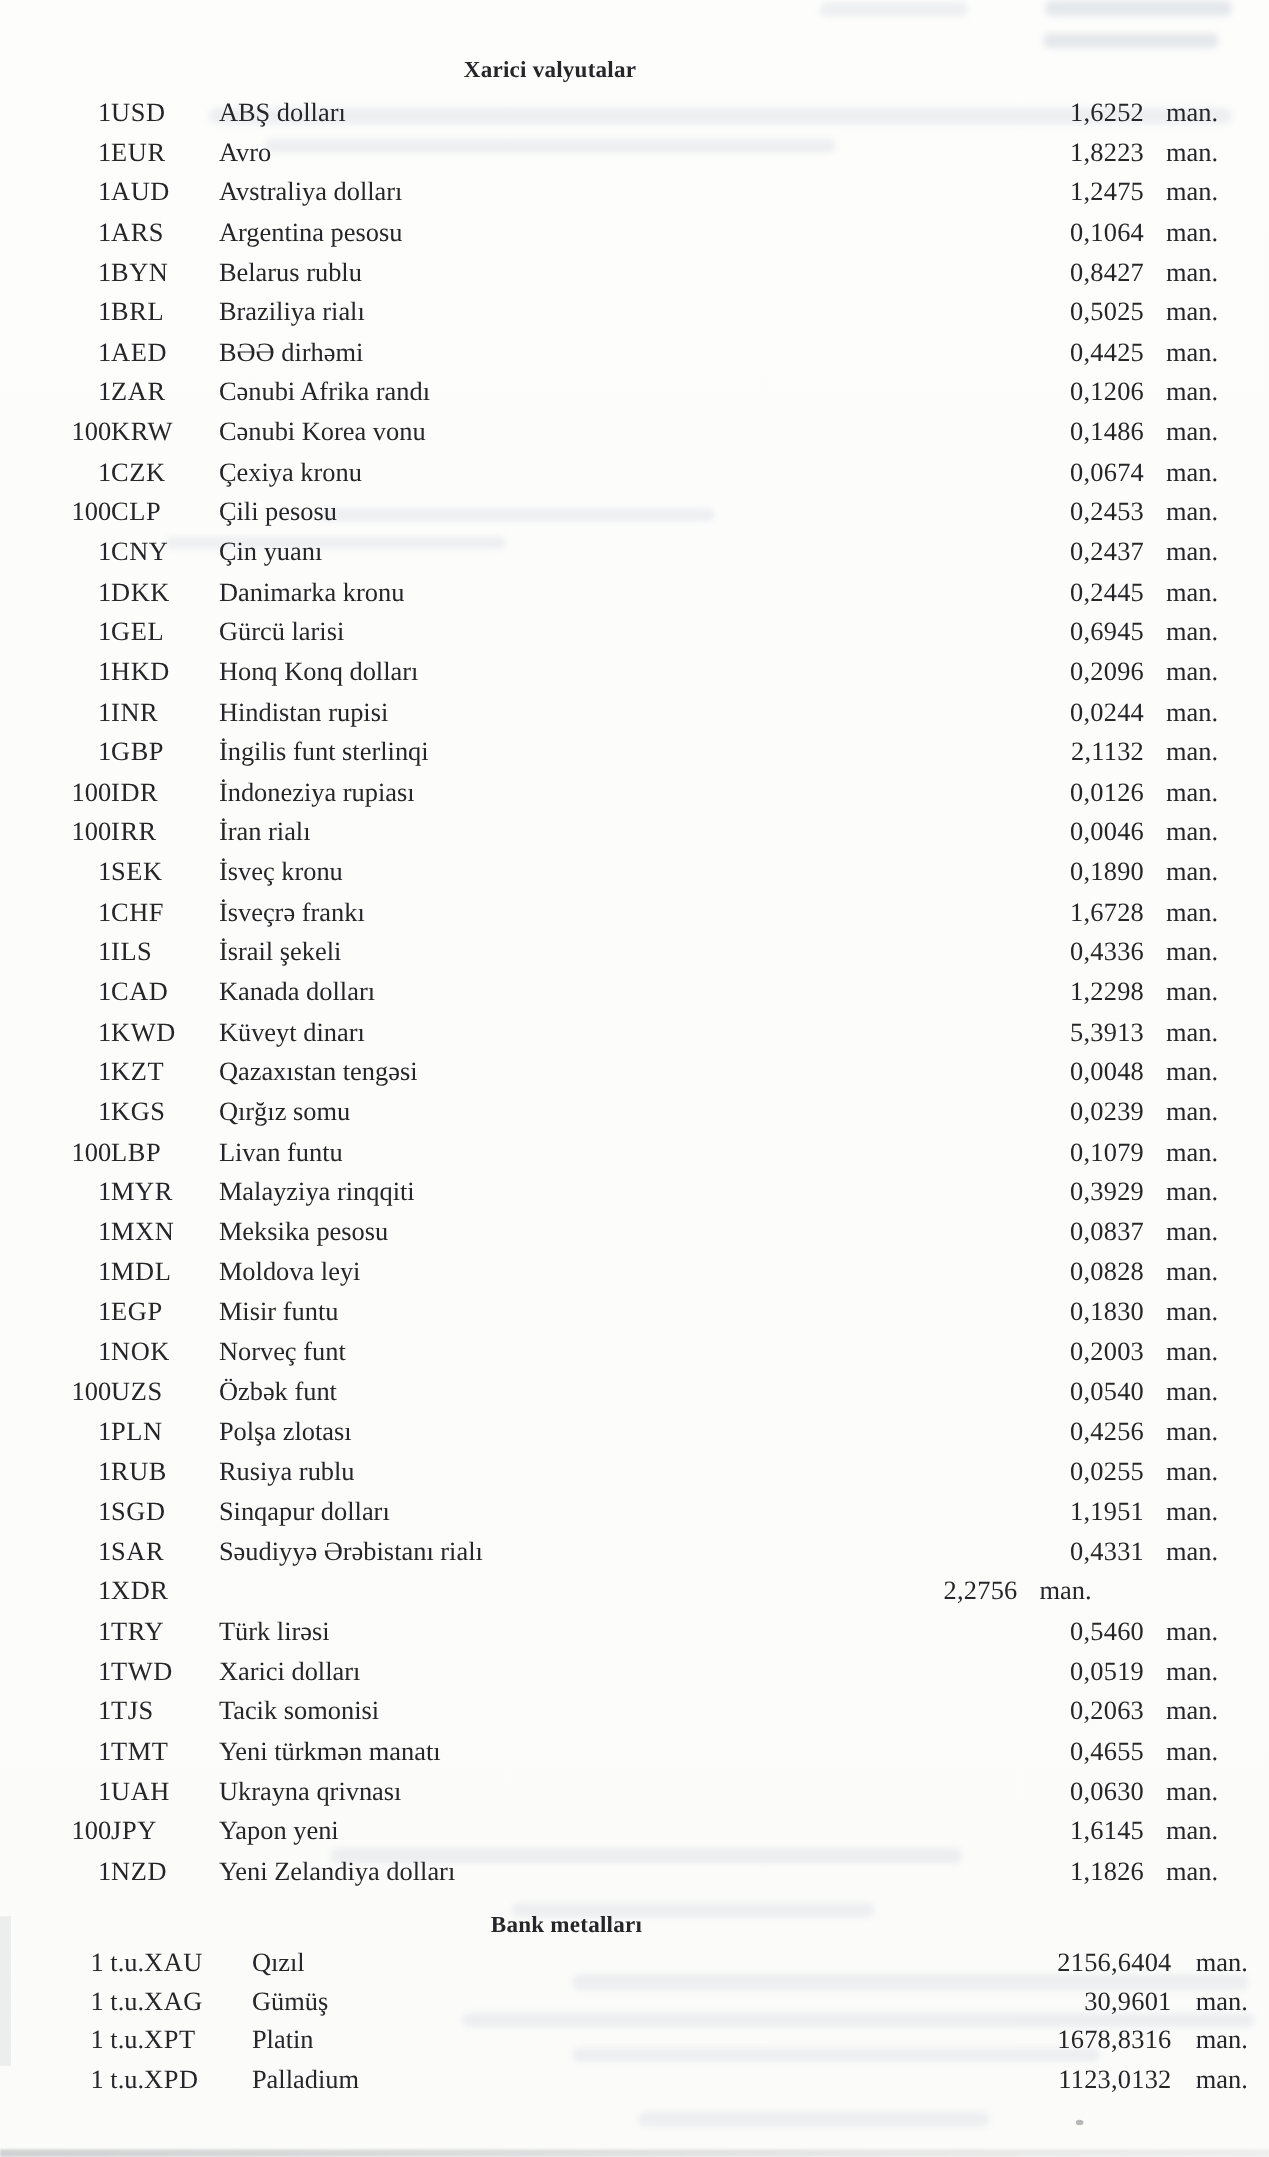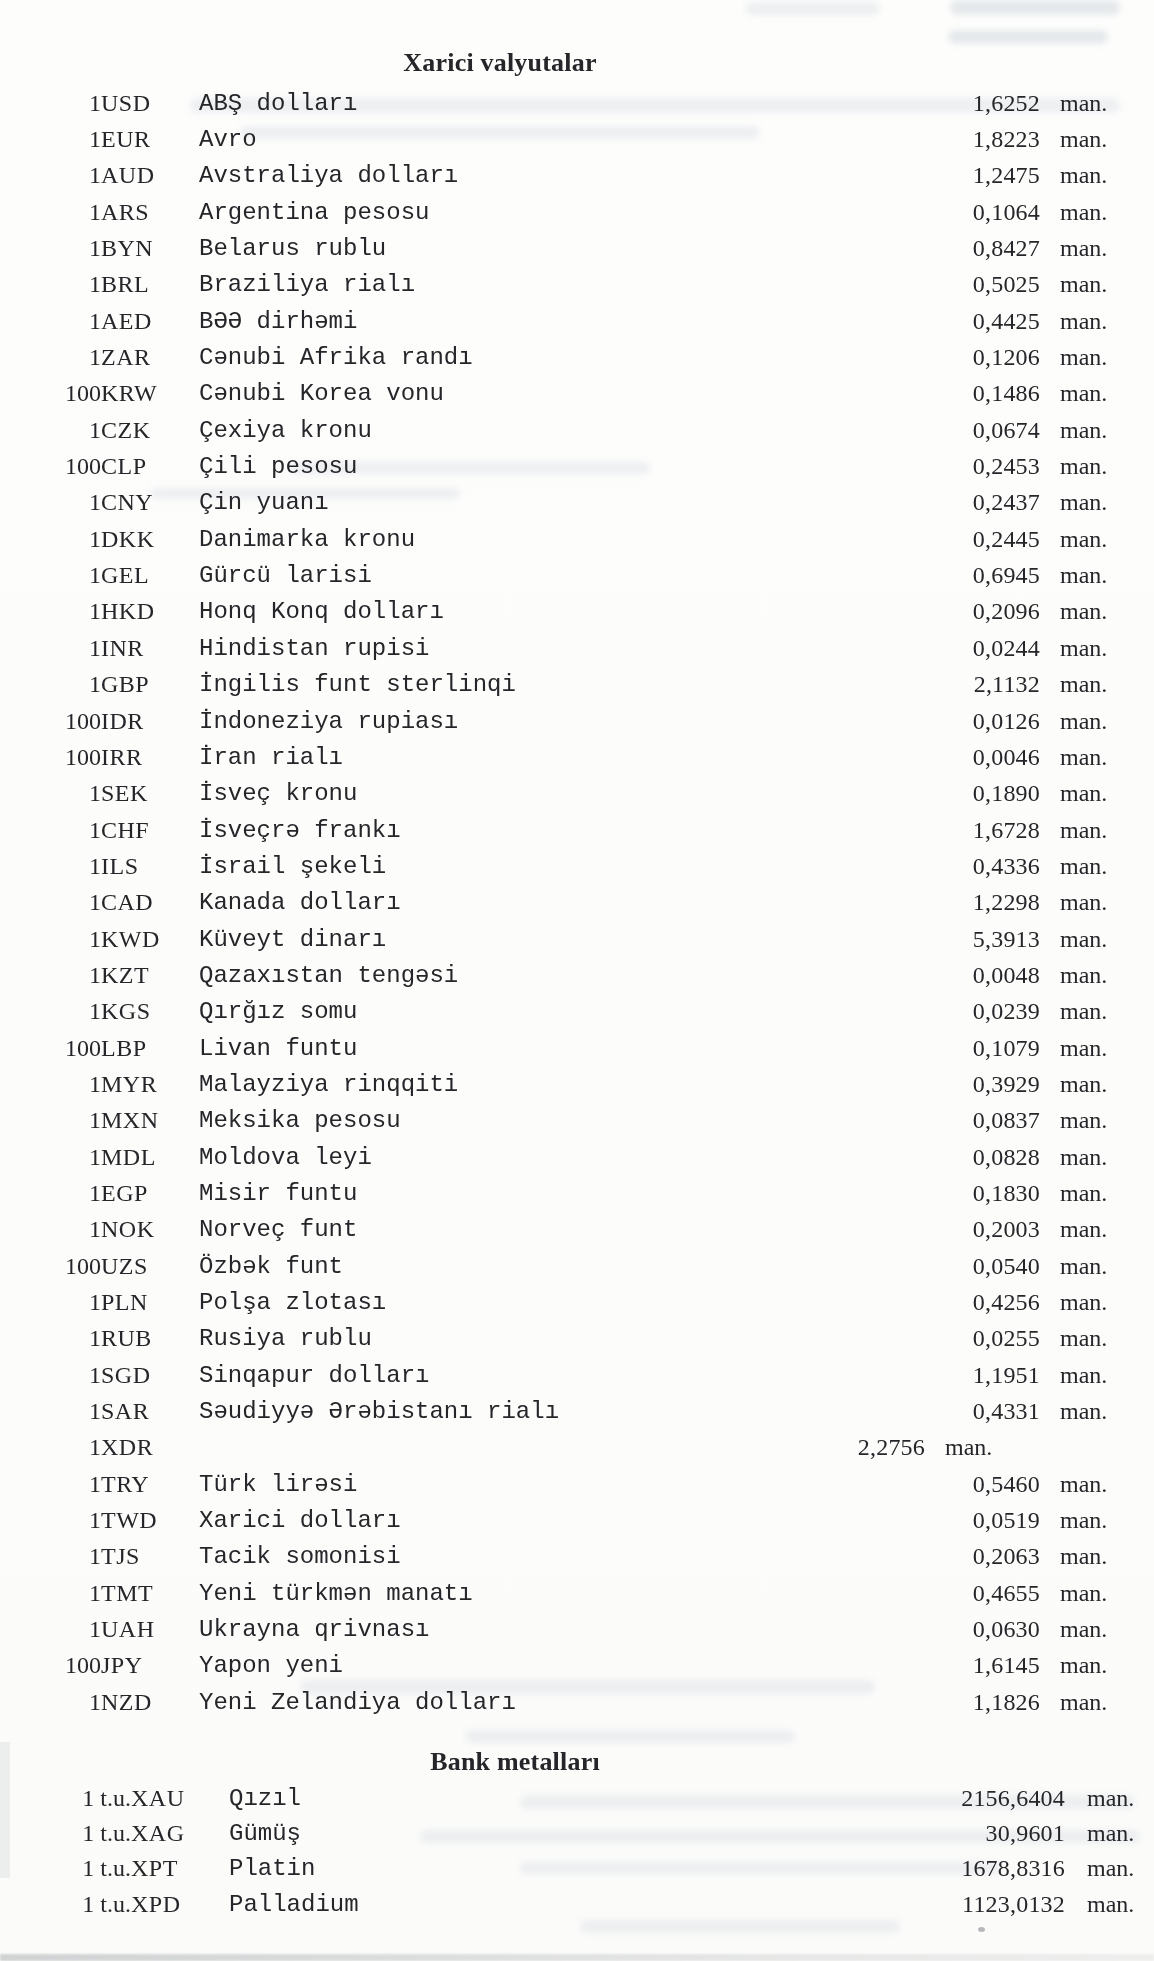--- a/index.html
+++ b/index.html
@@ -38,48 +38,48 @@
     background:#e9ebeb;opacity:.8;
   }
   .speck{
     position:absolute;width:7px;height:5px;border-radius:50%;
     background:#8a8d90;opacity:.6;filter:blur(.5px);
   }
 
   .section{position:relative;}
   .sec-title{
     margin:0;
-    font-size:26px;
+    font-size:21px;
     font-weight:bold;
     text-align:center;
     line-height:32px;
     letter-spacing:.2px;
   }
   .s-currencies .sec-title{width:1000px;}
-  .s-metals{margin-top:26px;}
+  .s-metals{margin-top:13px;}
   .s-metals .sec-title{width:1030px;}
 
   .rows{margin-top:6px;}
   .row{
     display:grid;
     align-items:center;
     font-size:24px;
   }
   .s-currencies .row{
     grid-template-columns:101px 90px auto 1fr 115px 114px;
     height:36.35px;
   }
   .s-metals .rows{margin-top:2px;}
   .s-metals .row{
     grid-template-columns:131px 84px auto 1fr 140px 89px;
     height:35.4px;
   }
   .qty{text-align:right;}
   .code{text-align:left;letter-spacing:.5px;}
-  .name{padding-left:8px;white-space:nowrap;font-family:Liberation Mono, monospace;}
+  .name{padding-left:8px;white-space:nowrap;}
   .s-metals .name{padding-left:14px;}
   .rate{
     text-align:right;
     font-weight:500;
     letter-spacing:.2px;
   }
   .unit{padding-left:20px;}
   .s-metals .unit{padding-left:22px;}
 </style>
 </head>

